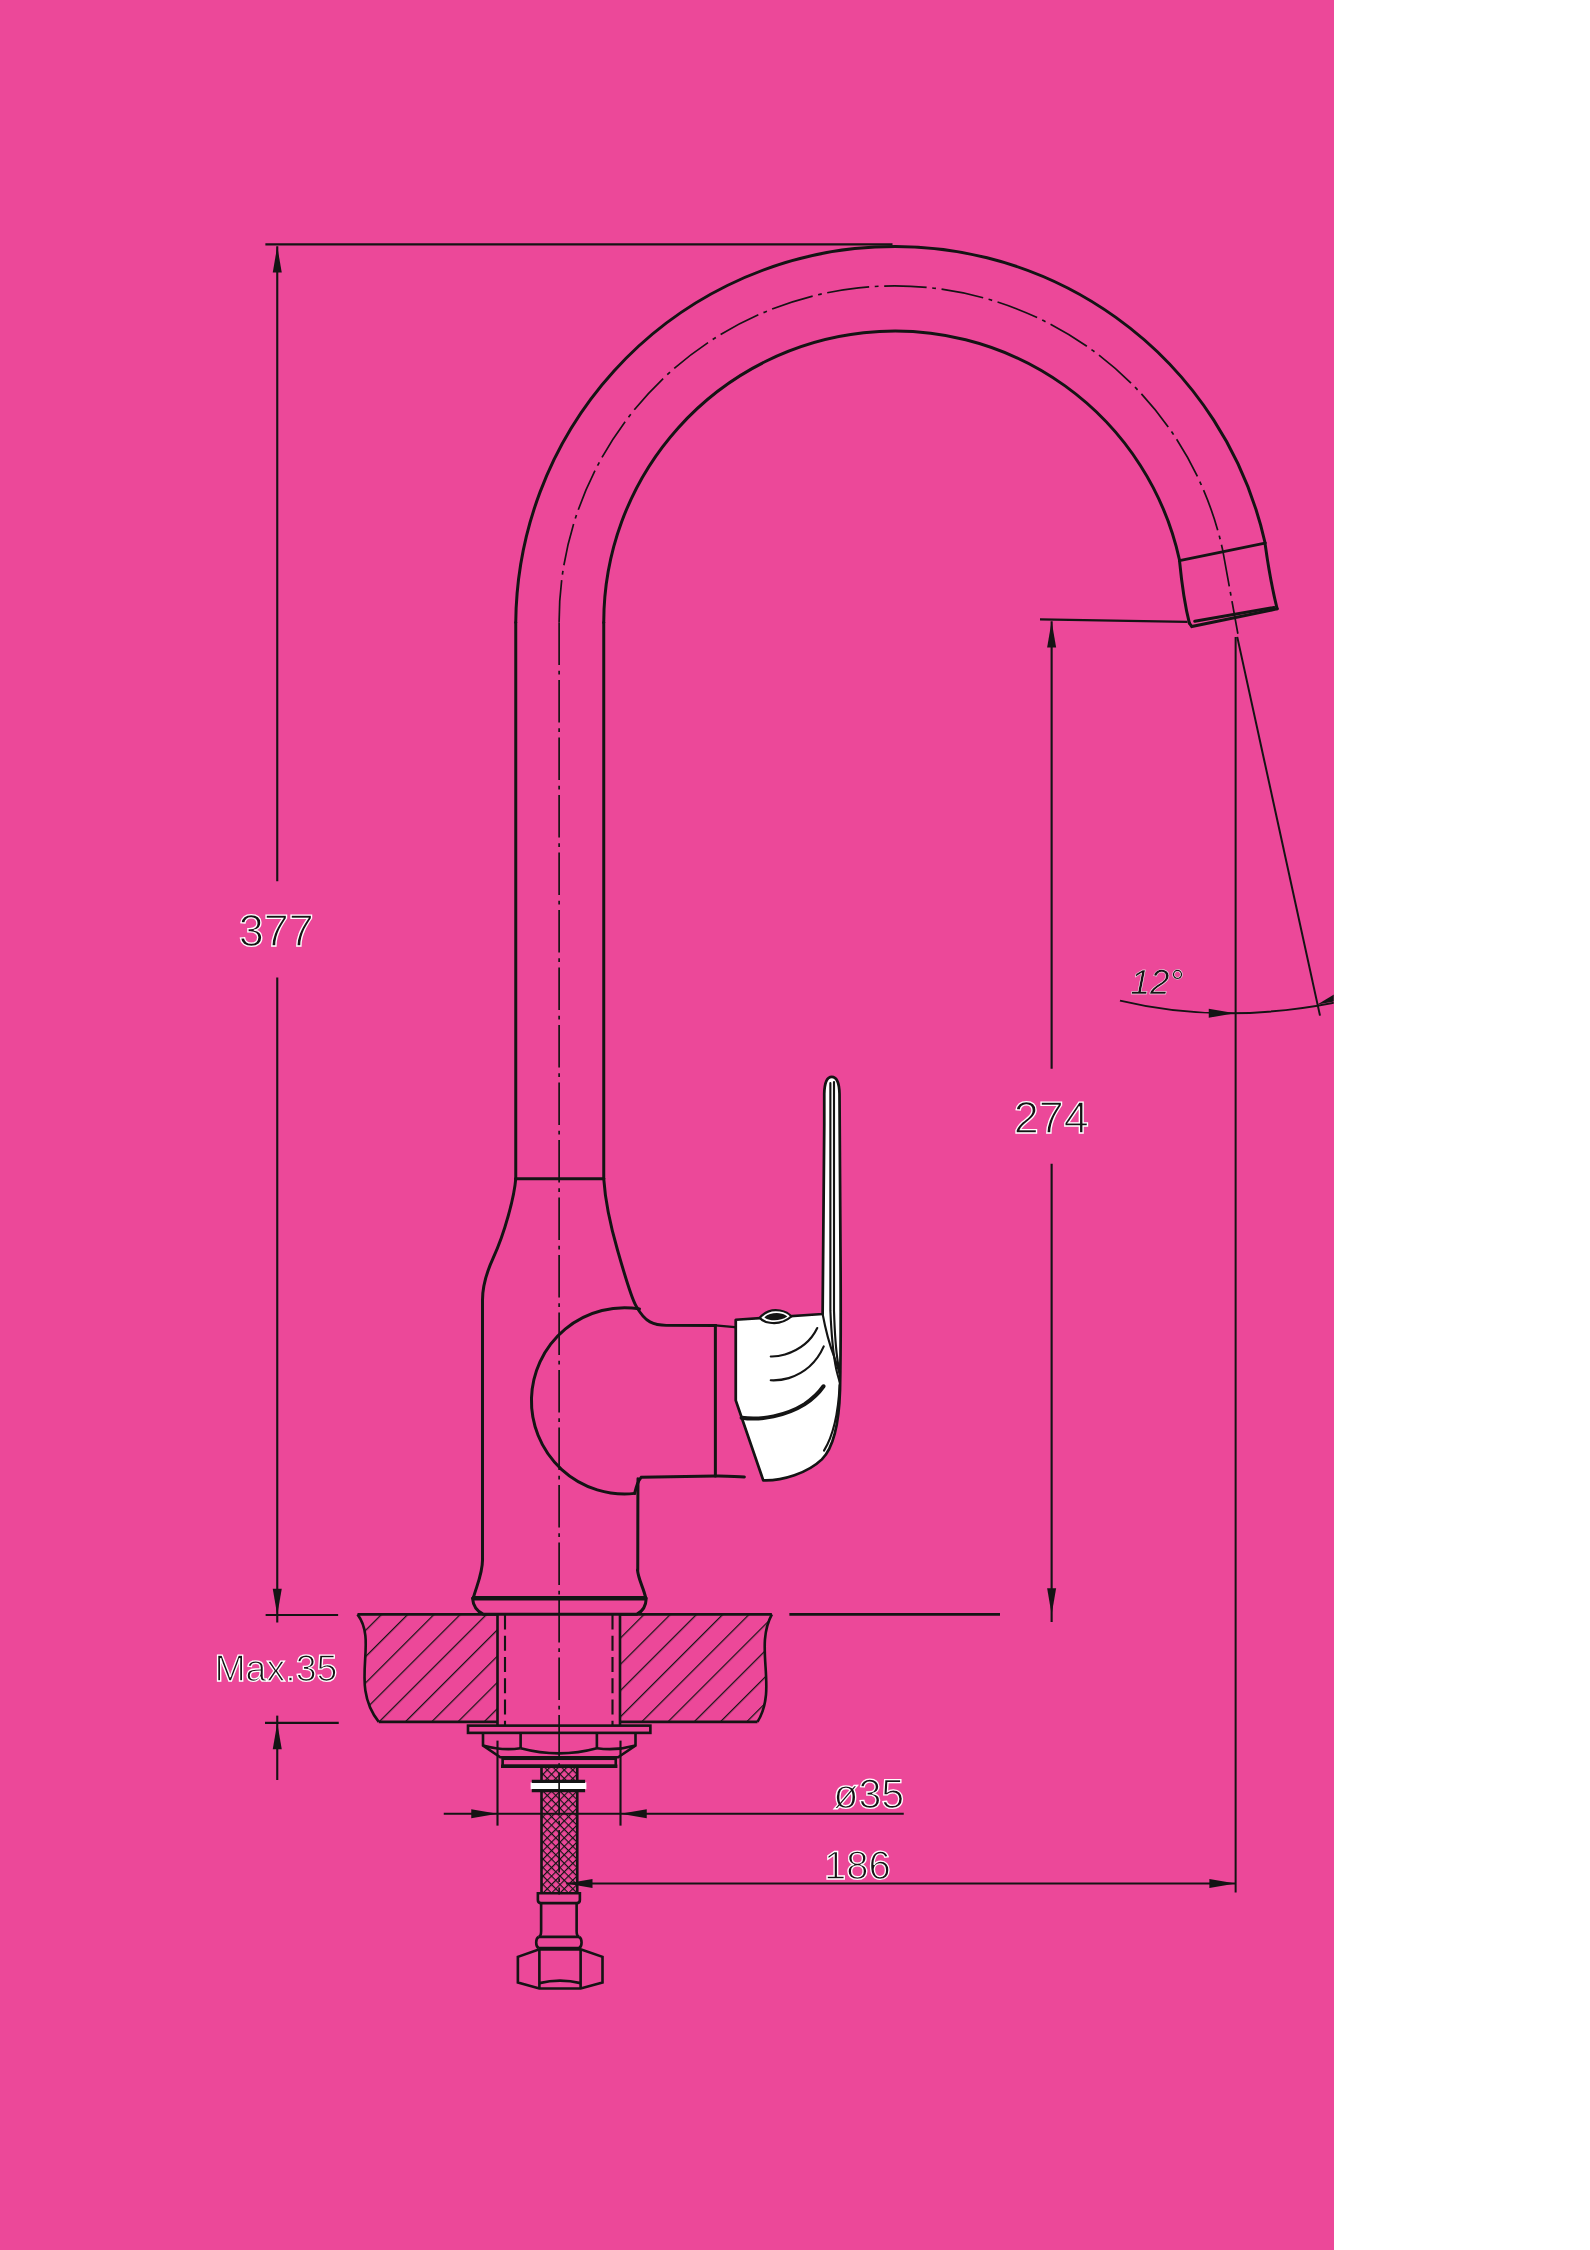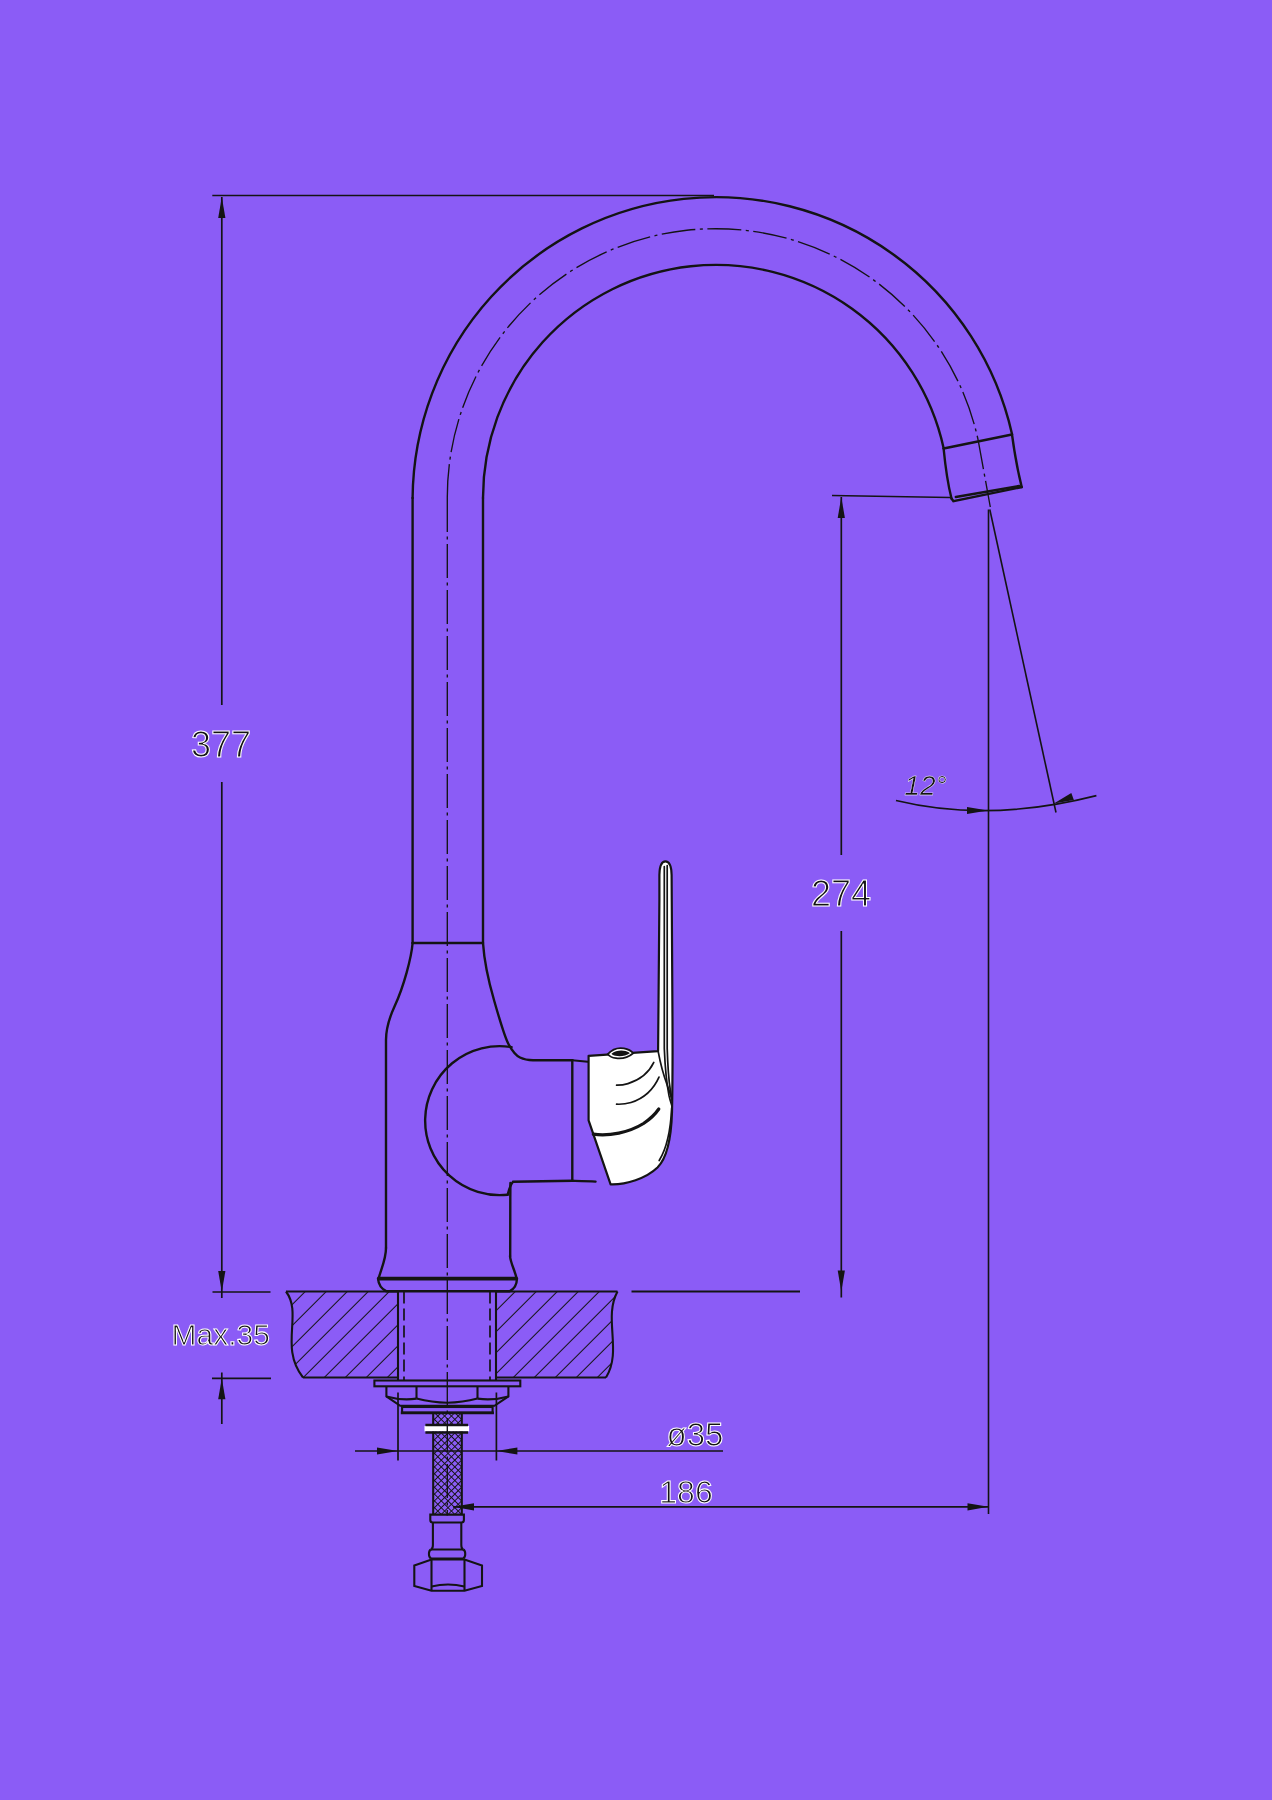--- a/index.html
+++ b/index.html
@@ -1,16 +1,16 @@
 <!DOCTYPE html>
 <html><head>
 <meta charset="utf-8">
 <style>
   html,body{margin:0;padding:0;background:#ffffff;}
-  .page{width:1272px;height:1800px;position:relative;background:#8b5cf6;overflow:hidden;will-change:opacity;}
+  .page{width:1067px;height:1800px;position:relative;background:#ec4899;overflow:hidden;will-change:opacity;}
   svg{display:block;}
   text{font-family:"Liberation Sans",sans-serif;fill:#141414;will-change:opacity;stroke:#ffffff;stroke-width:1.05;paint-order:fill;}
 </style>
 </head>
 <body>
 <div class="page">
 <svg width="1272" height="1800" viewBox="0 0 1272 1800">
 <defs>
   <pattern id="hatch" width="14.85" height="14.85" patternUnits="userSpaceOnUse" patternTransform="rotate(45)">
     <line x1="0" y1="0" x2="0" y2="14.85" stroke="#141414" stroke-width="2"></line>

